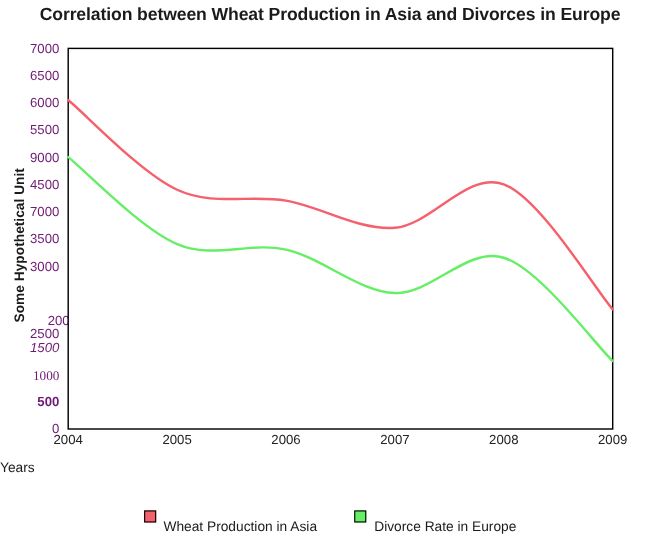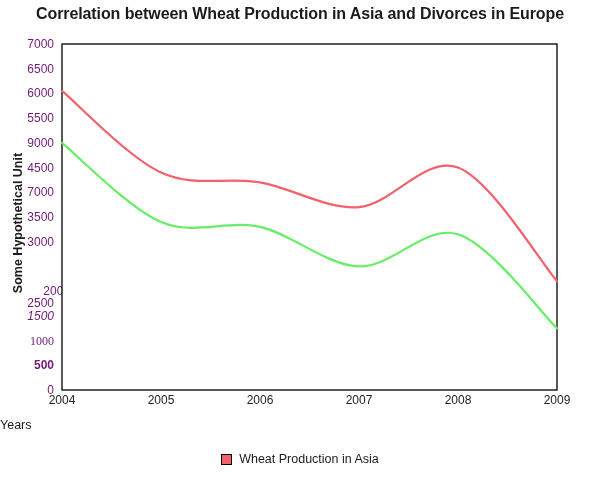--- a/index.html
+++ b/index.html
@@ -98,20 +98,21 @@
     width: 11px;
     height: 11px;
     border: 1.4px solid #000;
     box-sizing: border-box;
     display: block;
   }
   .legend-label {
     font-size: 12.5px;
     color: #1b1b1b;
     white-space: nowrap;
+    margin-top: 20px;
   }
 </style>
 </head>
 <body>
 
 <div id="chart-root">
 
   <div class="chart-title">Correlation between Wheat Production in Asia and Divorces in Europe</div>
 
   <div class="ylabel">Some Hypothetical Unit</div>
@@ -150,15 +151,19 @@
         <path d="M 62.00 90.96 C 78.50 104.55, 128.00 157.27, 161.00 172.51 C 194.00 187.75, 227.00 176.63, 260.00 182.40 C 293.00 188.17, 326.00 209.59, 359.00 207.11 C 392.00 204.64, 425.00 155.21, 458.00 167.57 C 491.00 179.93, 540.50 262.31, 557.00 281.26" fill="none" stroke="#F4606C" stroke-width="2.2" stroke-linecap="round" stroke-linejoin="round"></path>
         <path d="M 62.00 142.86 C 78.50 156.04, 128.00 207.94, 161.00 221.94 C 194.00 235.95, 227.00 219.47, 260.00 226.89 C 293.00 234.30, 326.00 265.19, 359.00 266.43 C 392.00 267.66, 425.00 224.00, 458.00 234.30 C 491.00 244.60, 540.50 312.56, 557.00 328.21" fill="none" stroke="#66EE66" stroke-width="2.2" stroke-linecap="round" stroke-linejoin="round"></path>
       </g>
   </svg>
 
   <div class="legend" id="legend">
       <div class="legend-item">
         <span class="legend-swatch" style="background: rgb(244, 96, 108);"></span>
         <span class="legend-label">Wheat Production in Asia</span>
       </div>
+      <div class="legend-item">
+        <span class="legend-swatch" style="background: rgb(102, 238, 102);"></span>
+        <span class="legend-label">Divorce Rate in Europe</span>
+      </div>
     </div>
 
 </div>
 
 </body></html>

